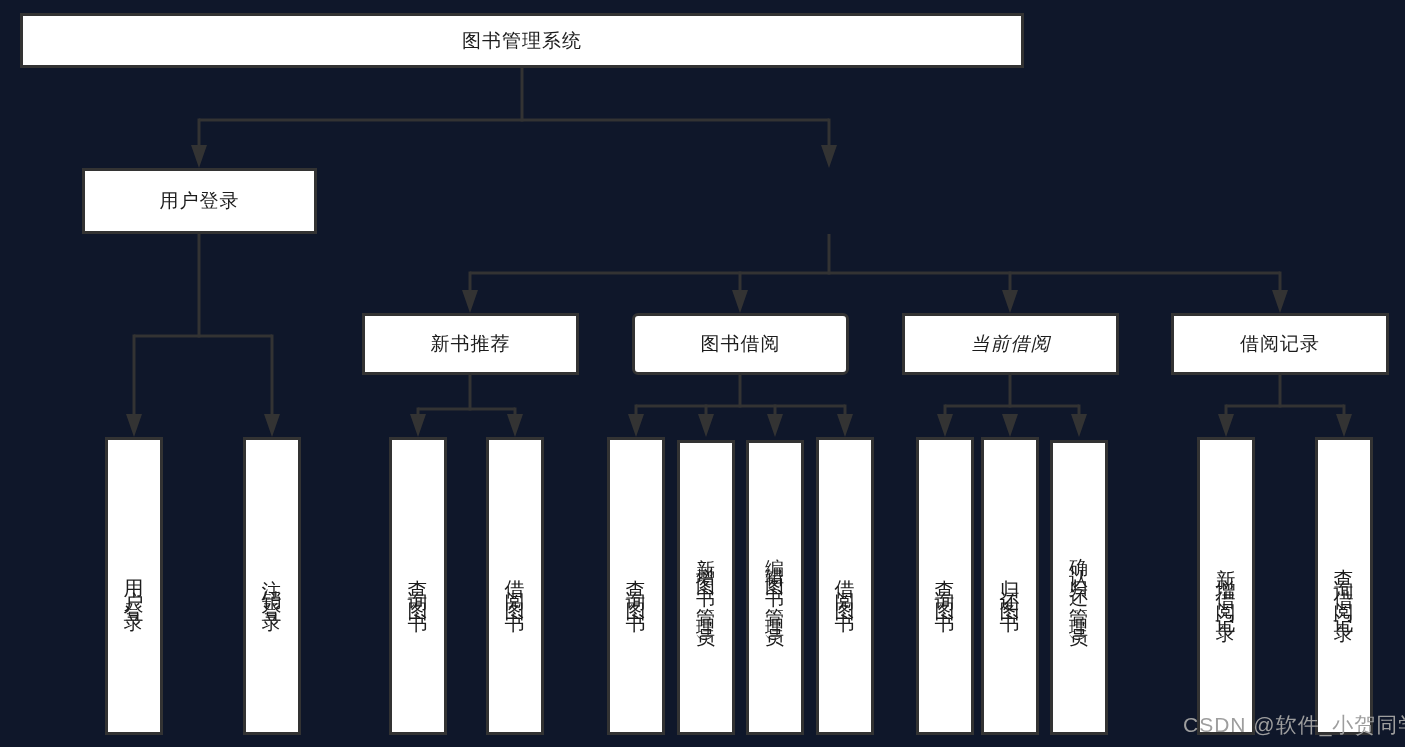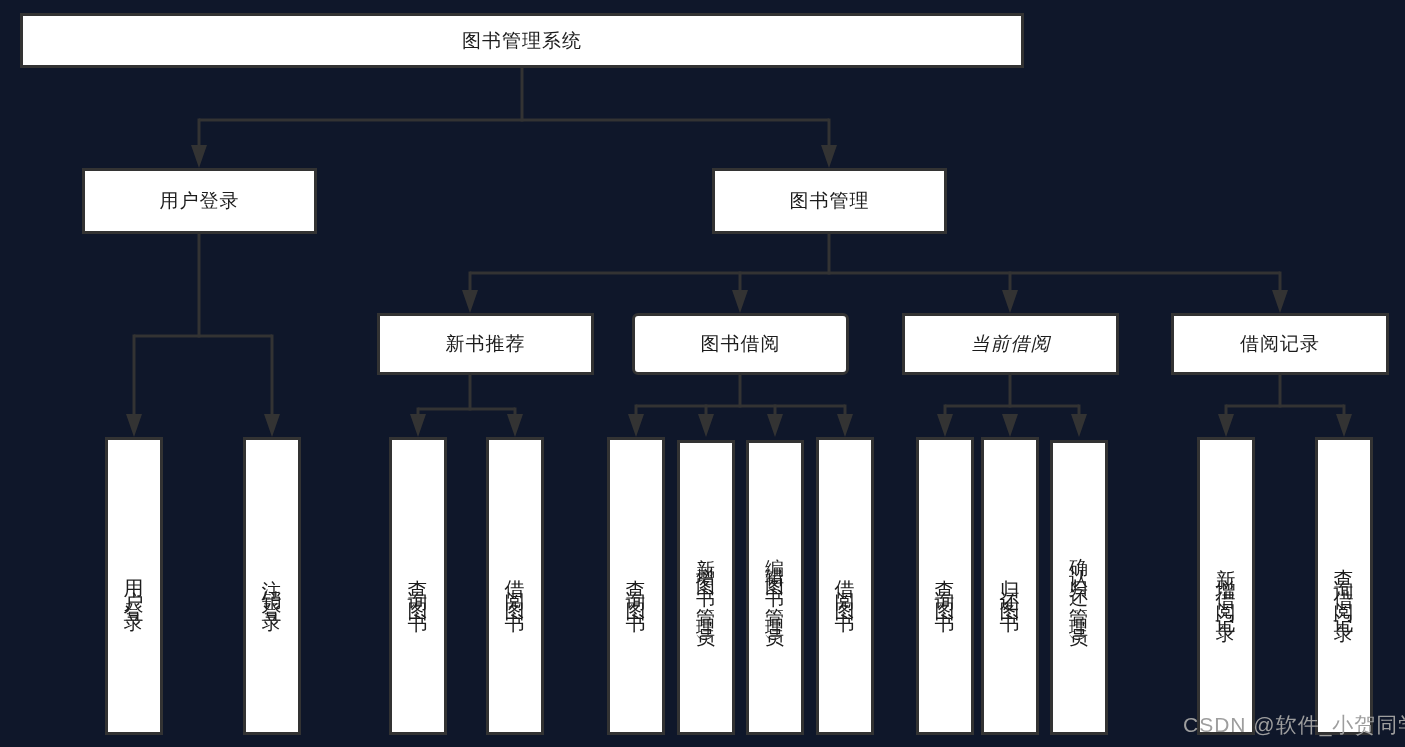--- a/index.html
+++ b/index.html
@@ -114,23 +114,22 @@
       <path d="M1002,414 L1018,414 L1010,437 Z"></path>
       <path d="M1071,414 L1087,414 L1079,437 Z"></path>
       <path d="M1218,414 L1234,414 L1226,437 Z"></path>
       <path d="M1336,414 L1352,414 L1344,437 Z"></path>
     </g>
   </svg>
 
   <div class="hbox" style="left:20px;top:13px;width:1004px;height:55px;">图书管理系统</div>
 
   <div class="hbox" style="left:82px;top:168px;width:235px;height:66px;">用户登录</div>
-  <div class="hbox" style="left:712px;top:168px;width:235px;height:66px;">图书管理</div>
 
-  <div class="hbox" style="left:362px;top:313px;width:217px;height:62px;margin-left:15px;">新书推荐</div>
+  <div class="hbox" style="left:362px;top:313px;width:217px;height:62px;">新书推荐</div>
   <div class="hbox" style="left:632px;top:313px;width:217px;height:62px;border-radius:6px;">图书借阅</div>
   <div class="hbox" style="left:902px;top:313px;width:217px;height:62px;font-style:italic;">当前借阅</div>
   <div class="hbox" style="left:1171px;top:313px;width:218px;height:62px;">借阅记录</div>
 
   <div class="vbox" style="left:105px;top:437px;">用户登录</div>
   <div class="vbox" style="left:243px;top:437px;">注销登录</div>
 
   <div class="vbox" style="left:389px;top:437px;">查询图书</div>
   <div class="vbox" style="left:486px;top:437px;">借阅图书</div>
 

